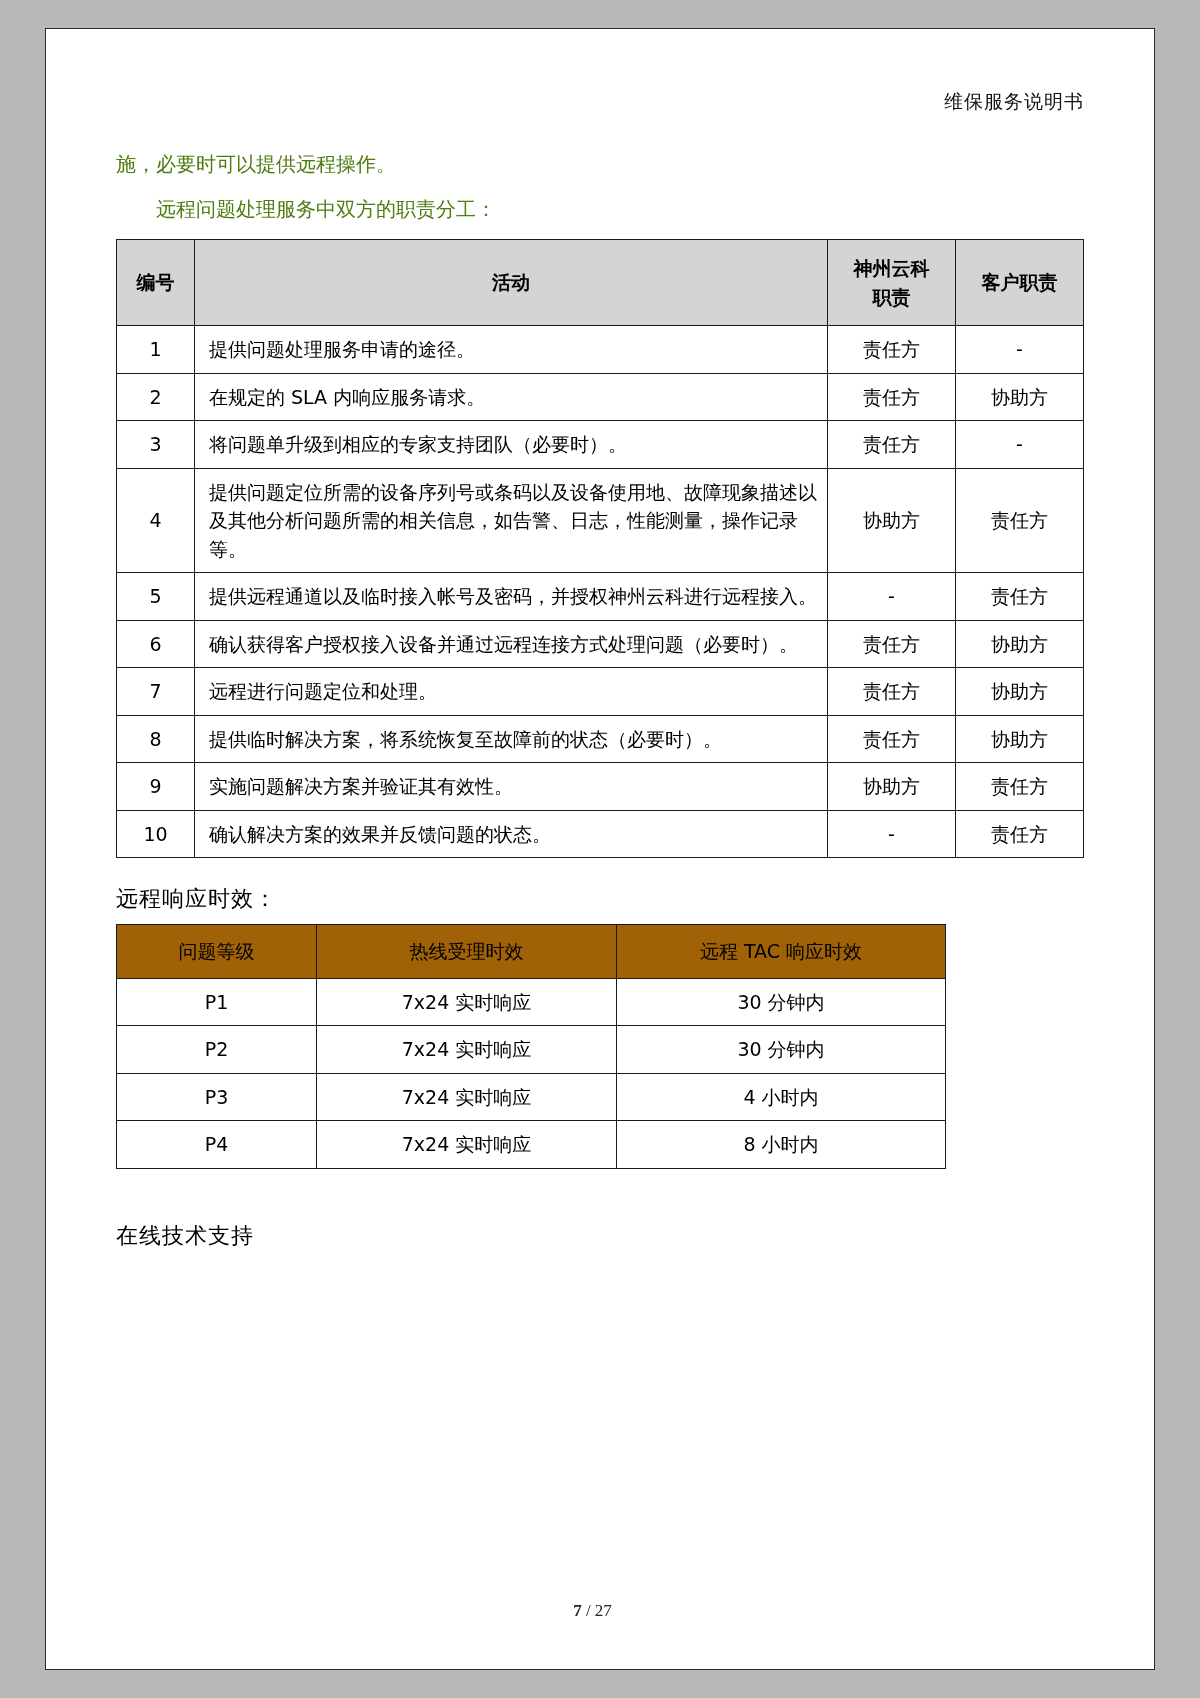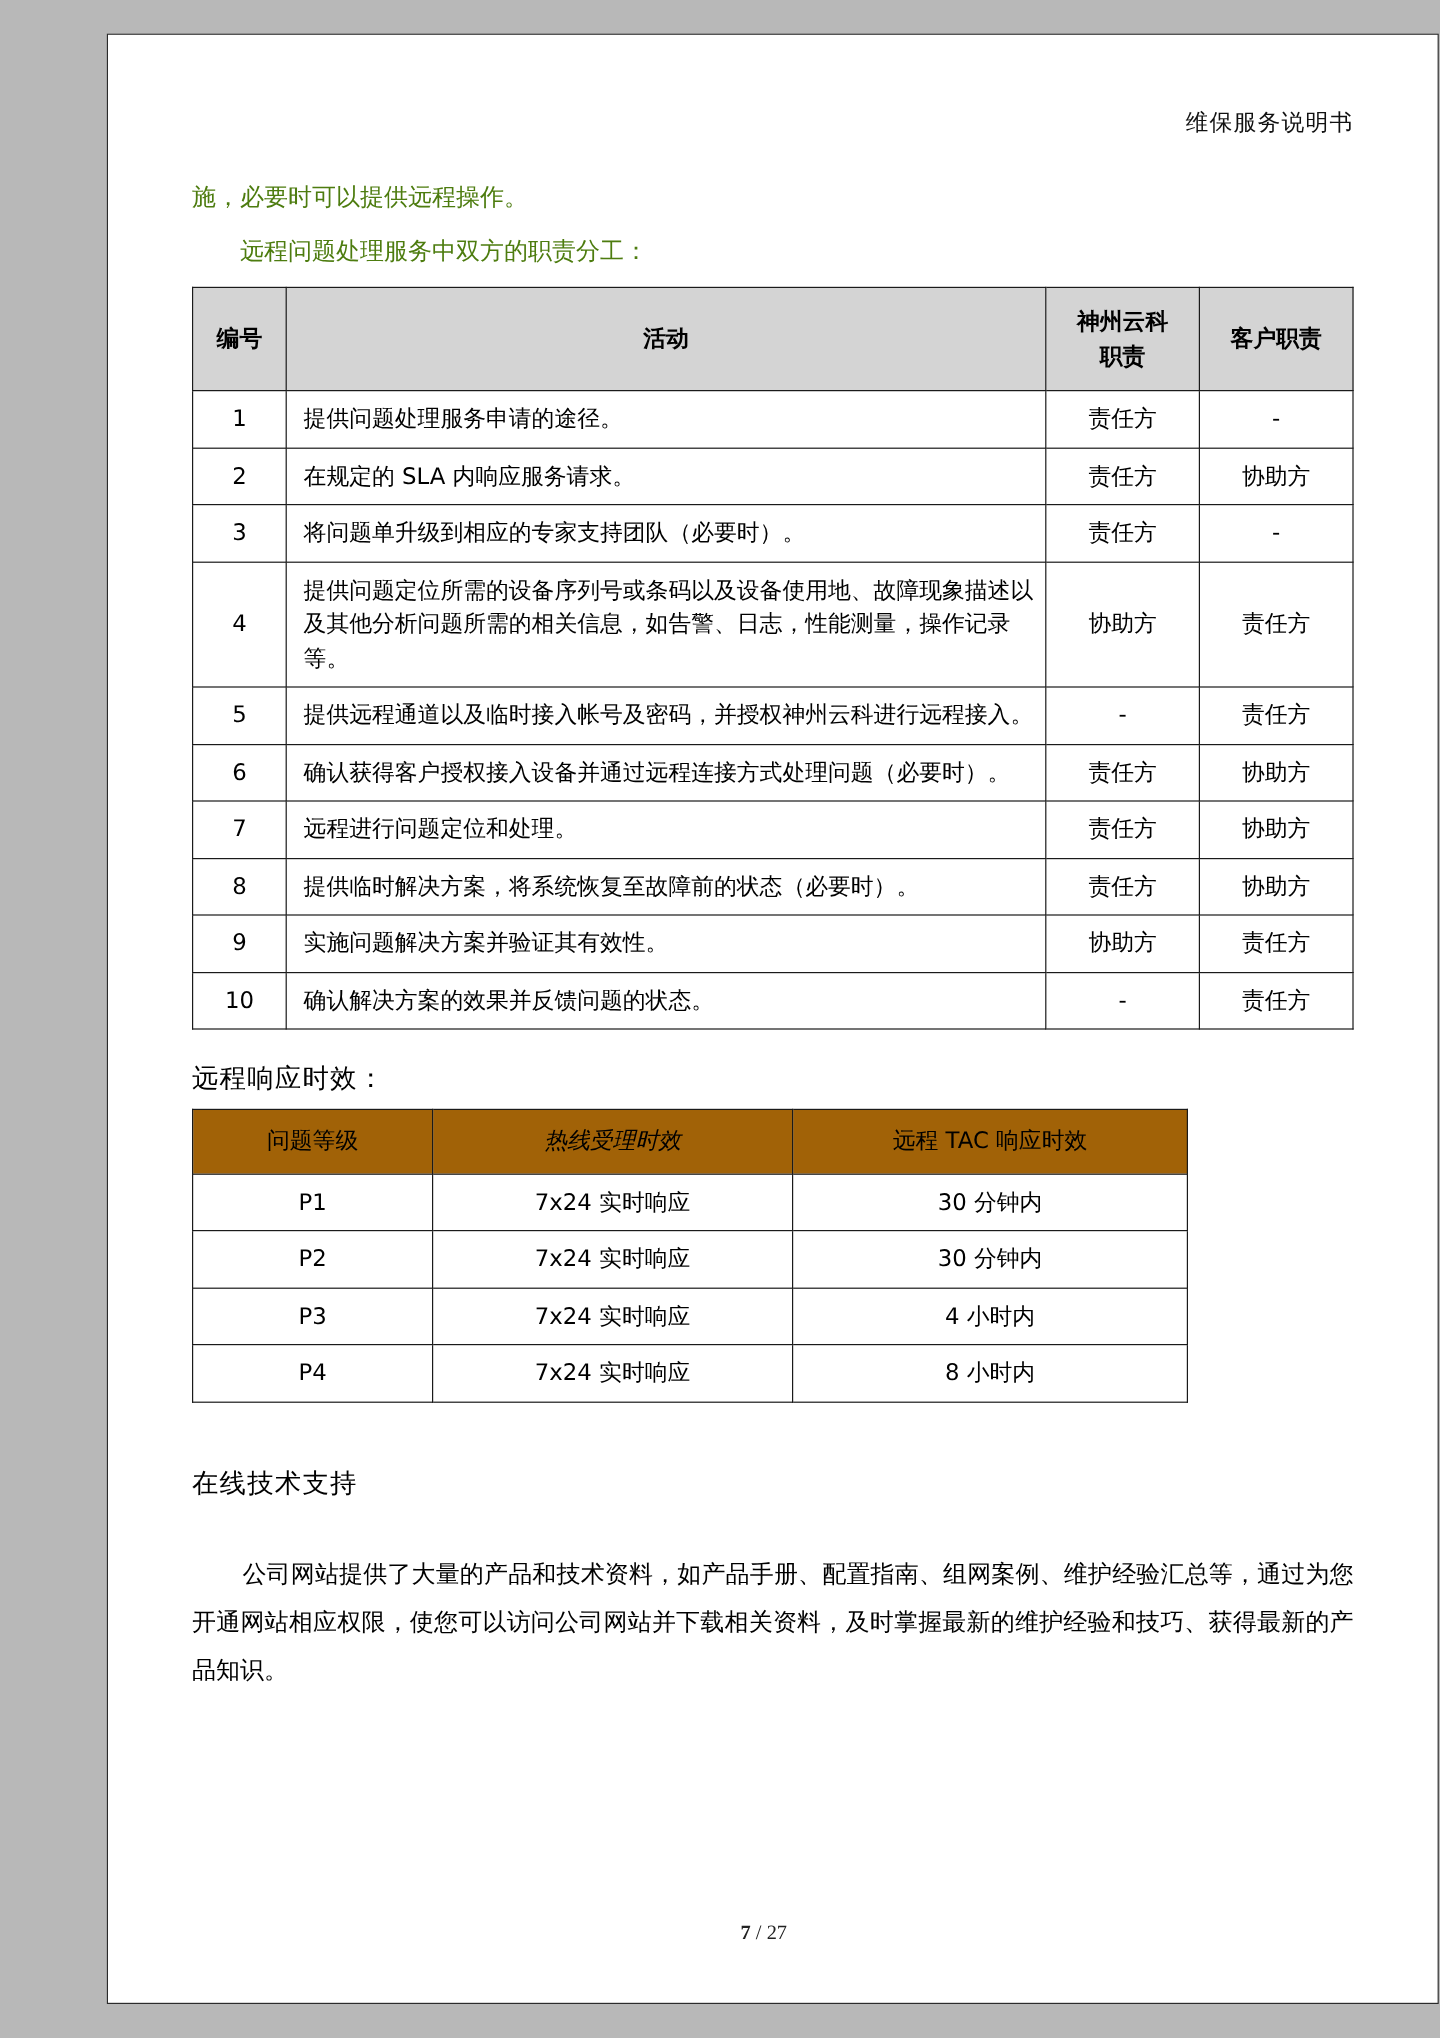--- a/index.html
+++ b/index.html
@@ -14,21 +14,20 @@
   }
   .page {
     position: absolute;
     left: 45px;
     top: 28px;
     width: 1110px;
     height: 1642px;
     background: #ffffff;
     border: 1px solid #2b2b2b;
     box-sizing: border-box;
-    margin-left: 44px;
   }
   .page-inner {
     position: relative;
     width: 100%;
     height: 100%;
     box-sizing: border-box;
     padding: 60px 70px 0 70px;
   }
   .header-right {
     text-align: right;
@@ -93,21 +92,21 @@
 
   
   .t2 { width: 830px; margin: 10px 0 0 0; }
   .t2 thead td {
     background: #a16207;
     text-align: center;
     padding: 12px 8px;
   }
   .t2 td { text-align: center; }
   .t2 .c-a { width: 200px; }
-  .t2 .c-b { width: 300px; font-style: italic; }
+  .t2 .c-b { width: 300px; }
 
   .spacer-lg { height: 52px; }
   .spacer-md { height: 30px; }
 
   .footer {
     position: absolute;
     left: 0;
     right: 15px;
     bottom: 48px;
     text-align: center;
@@ -249,21 +248,20 @@
         </tr>
       </tbody>
     </table>
 
     <div class="spacer-lg"></div>
 
     <p class="section-heading">在线技术支持</p>
 
     <div class="spacer-md"></div>
 
-    <p class="body-para">公司网站提供了大量的产品和技术资料，如产品手册、配置指南、组网案例、维护经验汇总等，通过为您开通网站相应权限，使您可以访问公司网站并下载相关资料，及时掌握最新的维护经验和技巧、获得最新的产品知识。</p>
 
     <div class="footer">
       <b>7</b>
       <span>/</span>
       <span>27</span>
     </div>
 
   </div>
 </div>
 

